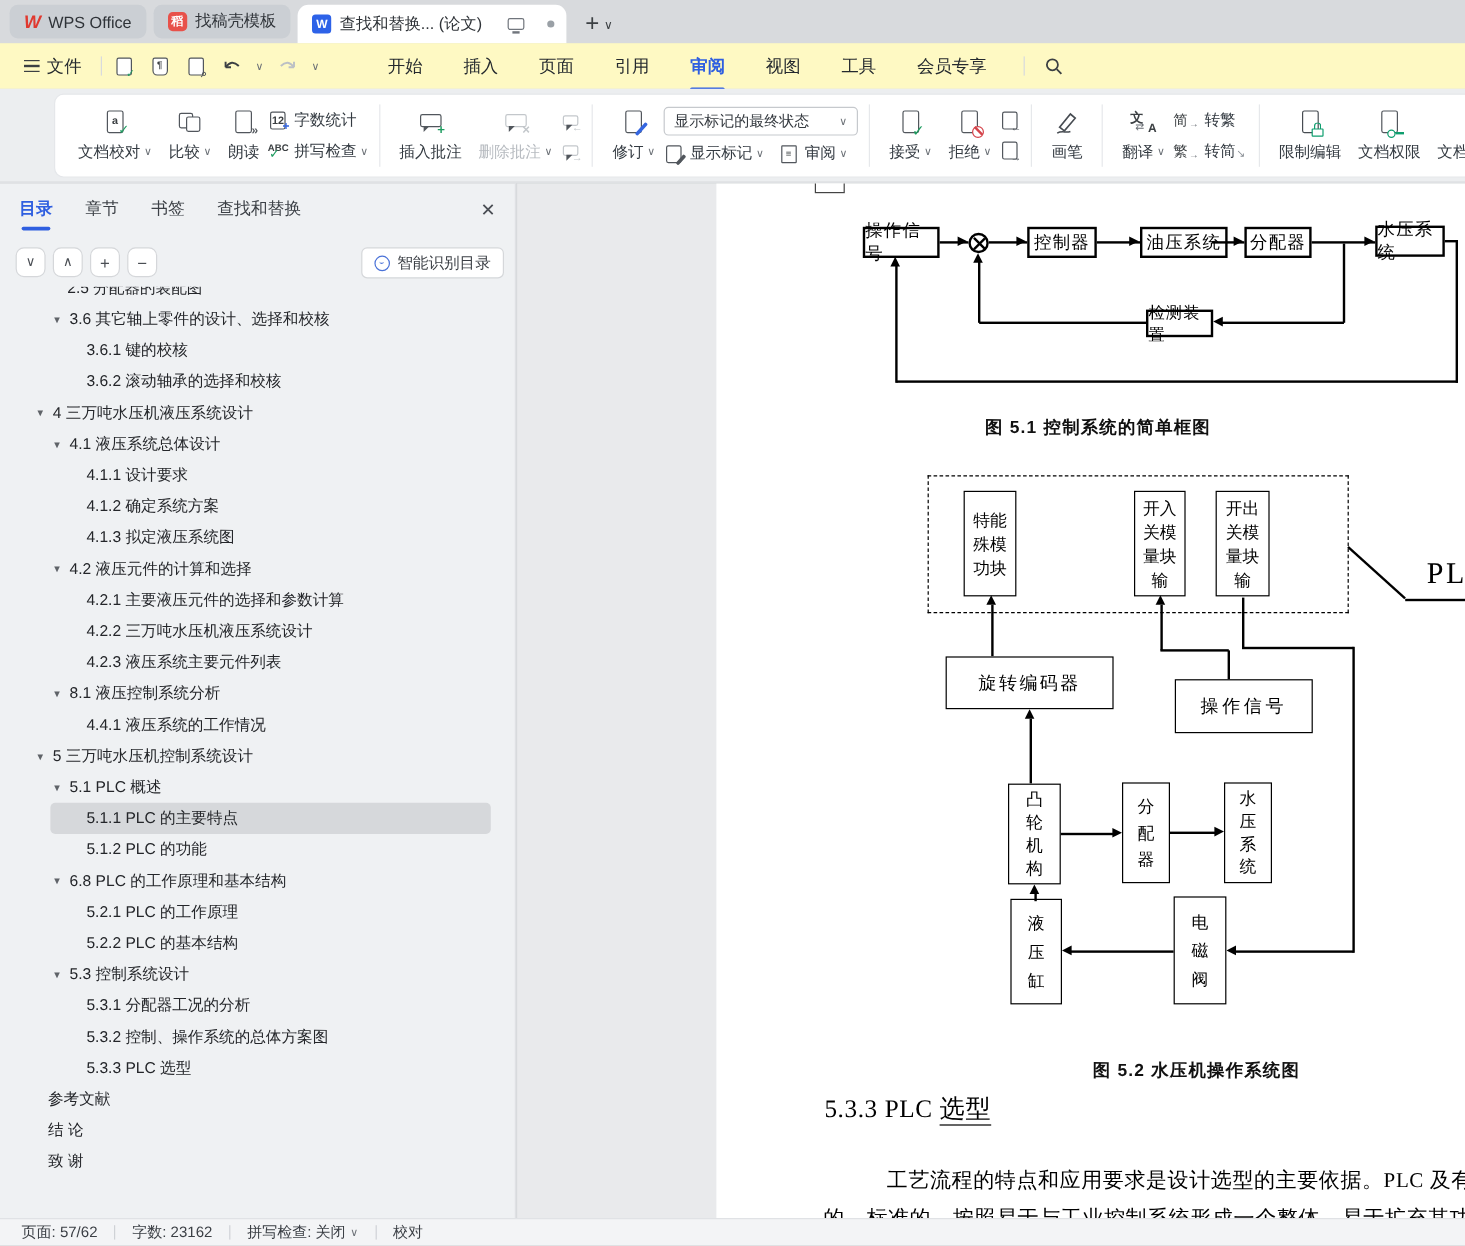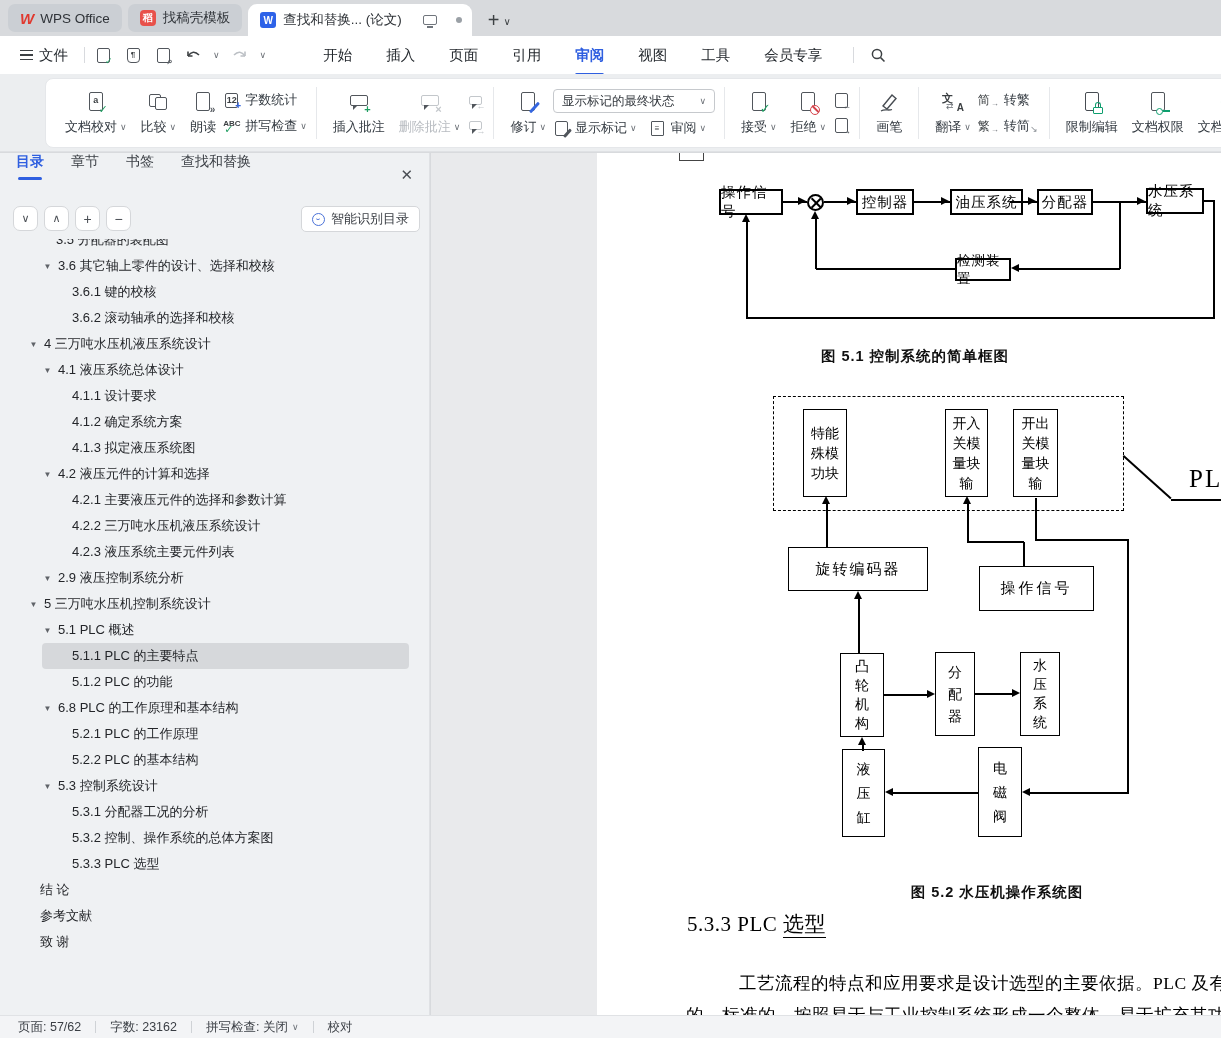--- a/index.html
+++ b/index.html
@@ -14,21 +14,21 @@
   .docericon { width:16px; height:16px; border-radius:4px; background:#e8514a; color:#fff; font-size:10px; display:flex; align-items:center; justify-content:center; font-weight:bold; }
   .wdoc { width:16px; height:16px; border-radius:3px; background:#2d62e8; color:#fff; font-size:10px; display:flex; align-items:center; justify-content:center; font-weight:bold; }
   .tabtitle { white-space:nowrap; }
   .monitor { width:14px; height:10px; border:1.5px solid #70757c; border-radius:2px; position:relative; margin-left:14px; }
   .monitor:after { content:""; position:absolute; left:3px; right:3px; bottom:-4px; height:2px; background:#70757c; }
   .graydot { width:6px; height:6px; border-radius:50%; background:#9aa0a6; margin-left:12px; }
   .newtab { font-size:20px; color:#3c4043; margin:0 4px 6px 10px; line-height:20px; }
   .tabchev { font-size:10px; color:#3c4043; margin-bottom:9px; }
 
   
-  .menubar { position:absolute; top:36px; left:0; right:0; height:38px; background:#ffffff; display:flex; align-items:center; padding-left:12px; }
+  .menubar { position:absolute; top:36px; left:0; right:0; height:38px; background:#fef9c3; display:flex; align-items:center; padding-left:12px; }
   .hamb { width:13px; display:flex; flex-direction:column; gap:3px; margin-right:6px; }
   .hamb i { display:block; height:1.6px; background:#3c4043; }
   .filebtn { display:flex; align-items:center; font-size:14.5px; color:#24292e; padding:6px 8px; border-radius:4px; }
   .msep { width:1px; height:16px; background:#d8dade; margin:0 8px; }
   .qat { display:flex; align-items:center; gap:10px; }
   .qicon { position:relative; width:20px; height:20px; display:flex; align-items:center; justify-content:center; }
   .mm { margin-left:40px; display:flex; align-items:center; }
   .mitem { padding:8px 17px; font-size:14.5px; color:#24292e; position:relative; }
   .mitem.active { color:#2f5fe0; font-weight:bold; }
   .mitem.active:after { content:""; position:absolute; left:17px; right:17px; bottom:-3px; height:3px; background:#2f5fe0; border-radius:2px; }
@@ -66,21 +66,21 @@
   .keyb { position:absolute; width:7px; height:1.6px; background:#0e9e6e; right:-1px; bottom:1px; }
   .noc { position:absolute; width:10px; height:10px; border:1.6px solid #d4434a; border-radius:50%; right:-1px; bottom:-2px; background:#fff; }
   .nob { position:absolute; width:9px; height:1.6px; background:#d4434a; right:-0.5px; bottom:2.5px; transform:rotate(45deg); }
   .r2a { position:absolute; left:2px; top:3px; width:12px; height:13px; border:1.4px solid #51565c; border-radius:2px; background:#fff; }
   .r2b { position:absolute; left:8px; top:6px; width:12px; height:13px; border:1.4px solid #51565c; border-radius:2px; background:#fff; }
   .hanzi-ic { font-size:12px; color:#3c4043; display:flex; align-items:center; }
   .hanzi-ic .arr { font-size:8px; color:#6a6f75; margin-left:1px; margin-top:6px; }
 
   
   .sidebar { position:absolute; top:153px; left:0; width:430px; bottom:23px; background:#eff1f3; border-right:1px solid #dfe1e4; }
-  .stabs { display:flex; align-items:center; gap:27px; padding:0 16px 0 16px; font-size:14px; color:#3c4046; }
+  .stabs { display:flex; align-items:center; gap:27px; padding:12px 16px 0 16px; font-size:14px; color:#3c4046; }
   .stab { position:relative; padding-bottom:9px; }
   .stab.active { color:#2f5fe0; font-weight:bold; }
   .stab.active:after { content:""; position:absolute; left:2px; right:2px; bottom:0; height:3px; background:#2f5fe0; border-radius:2px; }
   .sclose { position:absolute; right:16px; top:13px; font-size:15px; color:#4a4e54; }
   .sctrl { position:absolute; top:53px; left:13px; display:flex; gap:6px; }
   .cbtn { width:25px; height:25px; background:#fff; border:1px solid #d5d7da; border-radius:7px; display:flex; align-items:center; justify-content:center; font-size:11px; color:#4a4e54; }
   .smartbtn { position:absolute; top:53px; right:9px; height:26px; background:#fff; border:1px solid #d5d7da; border-radius:5px; display:flex; align-items:center; gap:6px; padding:0 10px; font-size:13px; color:#3b3f45; }
   .aiico { width:13px; height:13px; border:1.6px solid #4a72d8; border-radius:50%; position:relative; }
   .aiico:after { content:""; position:absolute; left:2.5px; top:3px; width:4px; height:2.5px; border-bottom:1.5px solid #4a72d8; border-radius:0 0 3px 3px; }
   .toclist { position:absolute; top:86px; left:0; right:2px; bottom:0; overflow:hidden; font-size:13px; color:#24262a; }
@@ -474,21 +474,21 @@
       <span class="cbtn">∧</span>
       <span class="cbtn" style="font-size:14px;">+</span>
       <span class="cbtn" style="font-size:14px;">−</span>
     </div>
     <div class="smartbtn">
       <span class="aiico"></span>
       <span>智能识别目录</span>
     </div>
     <div class="toclist">
         <div class="tocrow lvl2 noarr first">
-          <span class="tlbl">3.5 分配器的装配图</span>
+          <span class="tlbl">2.5 分配器的装配图</span>
         </div>
         <div class="tocrow lvl2">
           <span class="tarr">▼</span>
           <span class="tlbl">3.6 其它轴上零件的设计、选择和校核</span>
         </div>
         <div class="tocrow lvl3 noarr">
           <span class="tlbl">3.6.1 键的校核</span>
         </div>
         <div class="tocrow lvl3 noarr">
           <span class="tlbl">3.6.2 滚动轴承的选择和校核</span>
@@ -518,21 +518,24 @@
           <span class="tlbl">4.2.1 主要液压元件的选择和参数计算</span>
         </div>
         <div class="tocrow lvl3 noarr">
           <span class="tlbl">4.2.2 三万吨水压机液压系统设计</span>
         </div>
         <div class="tocrow lvl3 noarr">
           <span class="tlbl">4.2.3 液压系统主要元件列表</span>
         </div>
         <div class="tocrow lvl2">
           <span class="tarr">▼</span>
-          <span class="tlbl">2.9 液压控制系统分析</span>
+          <span class="tlbl">8.1 液压控制系统分析</span>
+        </div>
+        <div class="tocrow lvl3 noarr">
+          <span class="tlbl">4.4.1 液压系统的工作情况</span>
         </div>
         <div class="tocrow lvl1">
           <span class="tarr">▼</span>
           <span class="tlbl">5 三万吨水压机控制系统设计</span>
         </div>
         <div class="tocrow lvl2">
           <span class="tarr">▼</span>
           <span class="tlbl">5.1 PLC 概述</span>
         </div>
         <div class="tocrow lvl3 noarr sel">
@@ -558,24 +561,24 @@
         <div class="tocrow lvl3 noarr">
           <span class="tlbl">5.3.1 分配器工况的分析</span>
         </div>
         <div class="tocrow lvl3 noarr">
           <span class="tlbl">5.3.2 控制、操作系统的总体方案图</span>
         </div>
         <div class="tocrow lvl3 noarr">
           <span class="tlbl">5.3.3 PLC 选型</span>
         </div>
         <div class="tocrow lvl1 noarr">
+          <span class="tlbl">参考文献</span>
+        </div>
+        <div class="tocrow lvl1 noarr">
           <span class="tlbl">结  论</span>
-        </div>
-        <div class="tocrow lvl1 noarr">
-          <span class="tlbl">参考文献</span>
         </div>
         <div class="tocrow lvl1 noarr">
           <span class="tlbl">致  谢</span>
         </div>
       </div>
   </aside>
 
   <div class="docarea">
     <div class="page">
 

